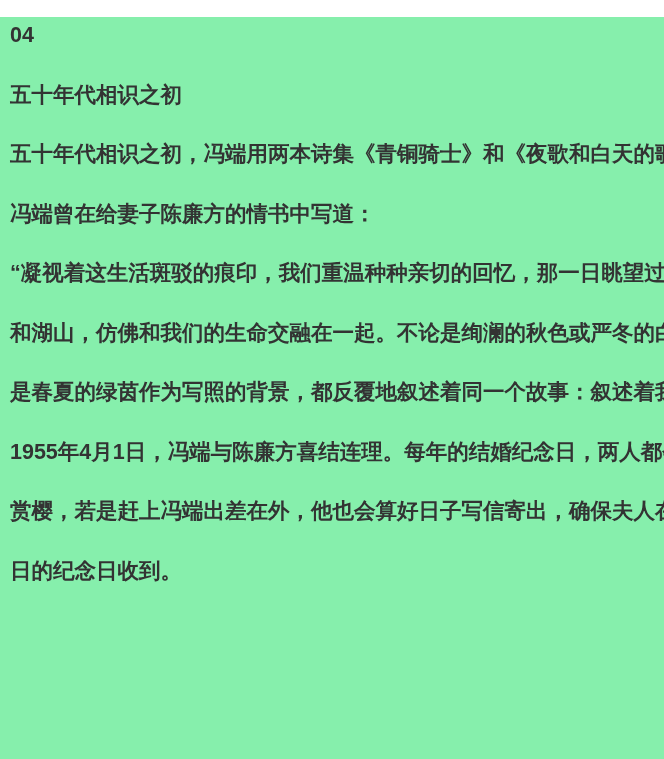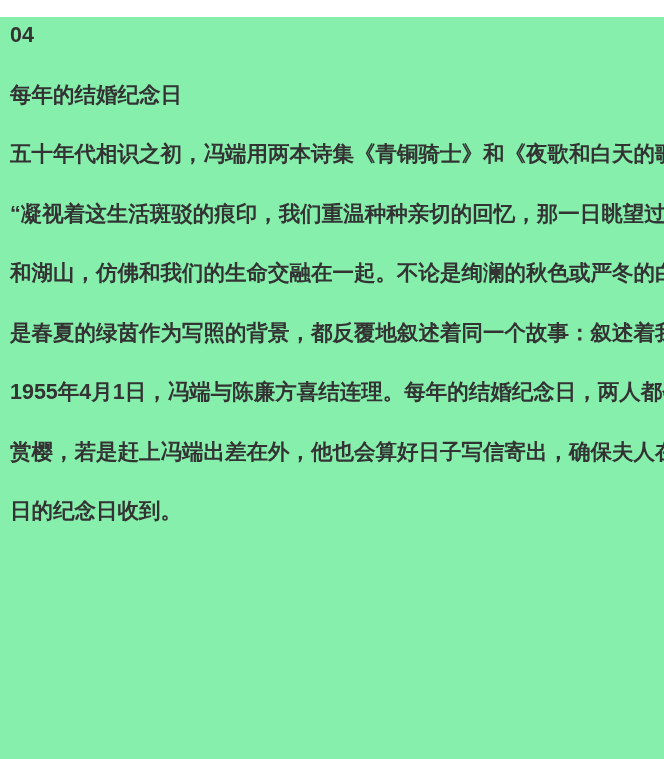--- a/index.html
+++ b/index.html
@@ -29,22 +29,23 @@
     white-space: nowrap;
     overflow: visible;
   }
 </style>
 </head>
 <body>
 
 <div class="page">
   <div class="doc">
     <div class="line">04</div>
-    <div class="line">每年的结婚纪念日</div>
+    <div class="line">五十年代相识之初</div>
     <div class="line">五十年代相识之初，冯端用两本诗集《青铜骑士》和《夜歌和白天的歌》，打</div>
+    <div class="line">冯端曾在给妻子陈廉方的情书中写道：</div>
     <div class="line">“凝视着这生活斑驳的痕印，我们重温种种亲切的回忆，那一日眺望过的田野</div>
     <div class="line">和湖山，仿佛和我们的生命交融在一起。不论是绚澜的秋色或严冬的白雪，还</div>
     <div class="line">是春夏的绿茵作为写照的背景，都反覆地叙述着同一个故事：叙述着我们的幸</div>
     <div class="line">1955年4月1日，冯端与陈廉方喜结连理。每年的结婚纪念日，两人都会一同</div>
     <div class="line">赏樱，若是赶上冯端出差在外，他也会算好日子写信寄出，确保夫人在4月1</div>
     <div class="line">日的纪念日收到。</div>
   </div>
 </div>
 
 </body></html>

